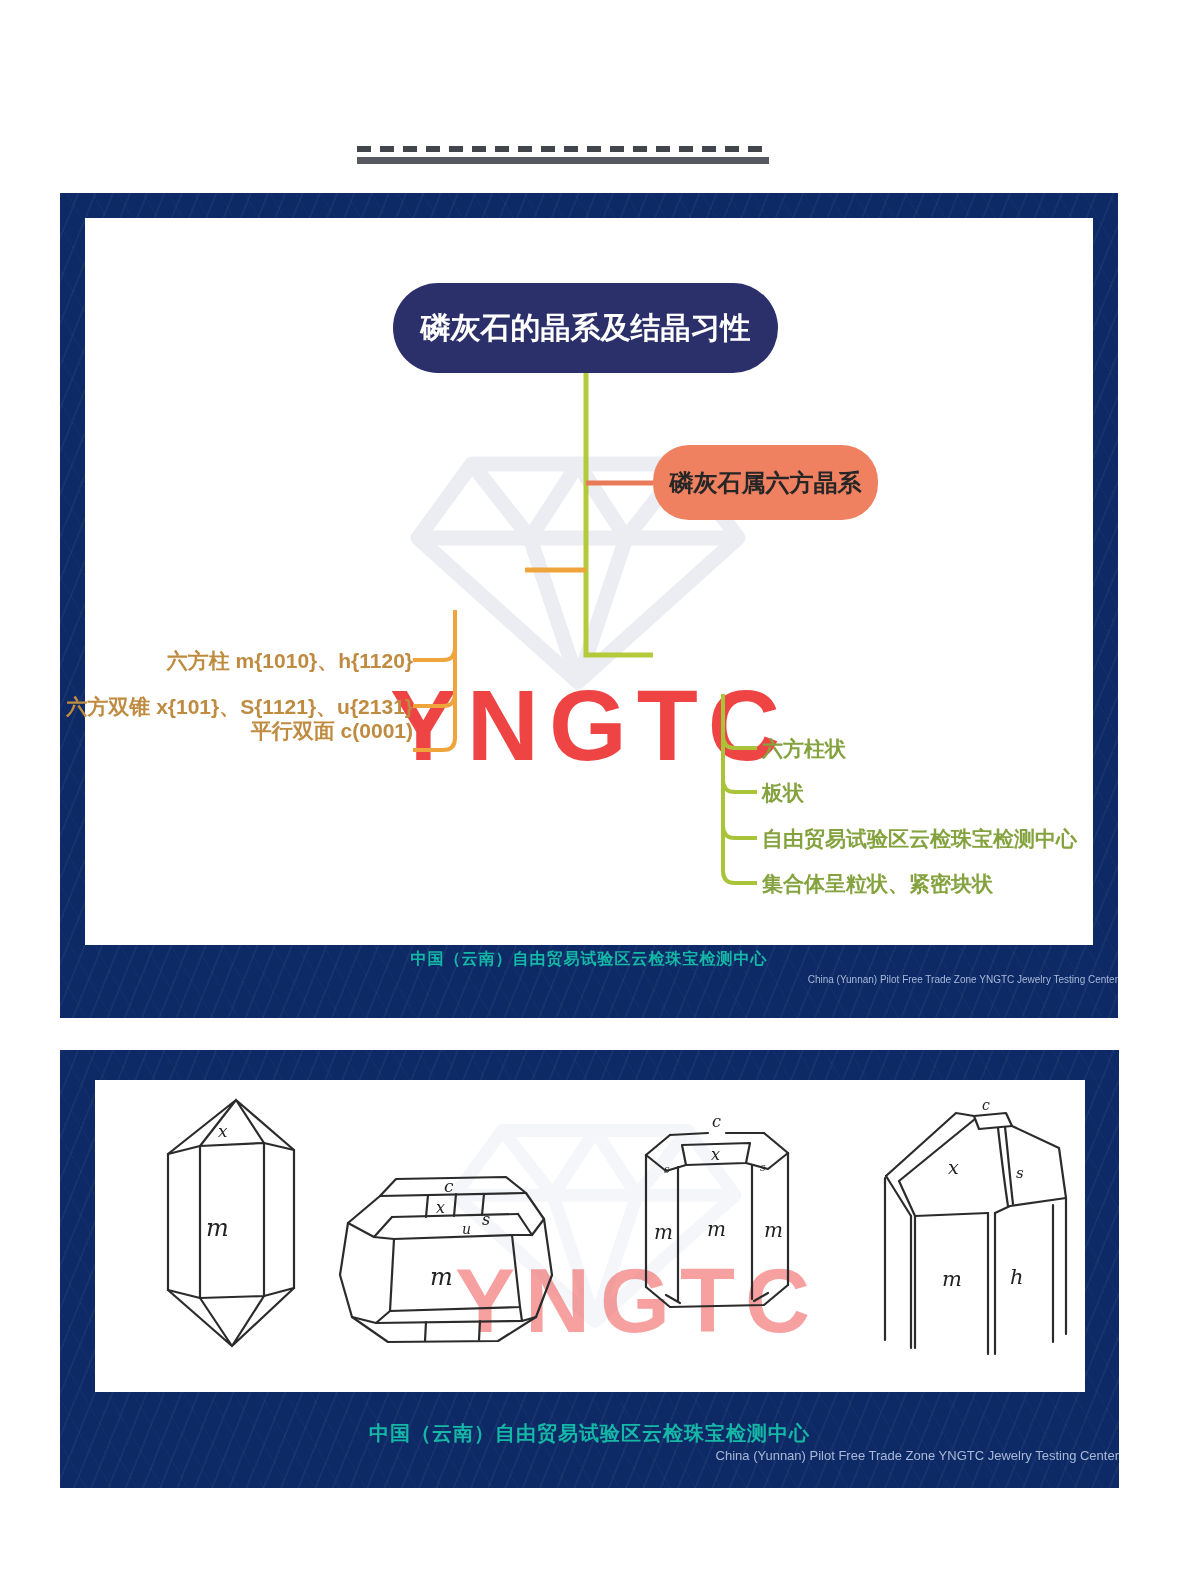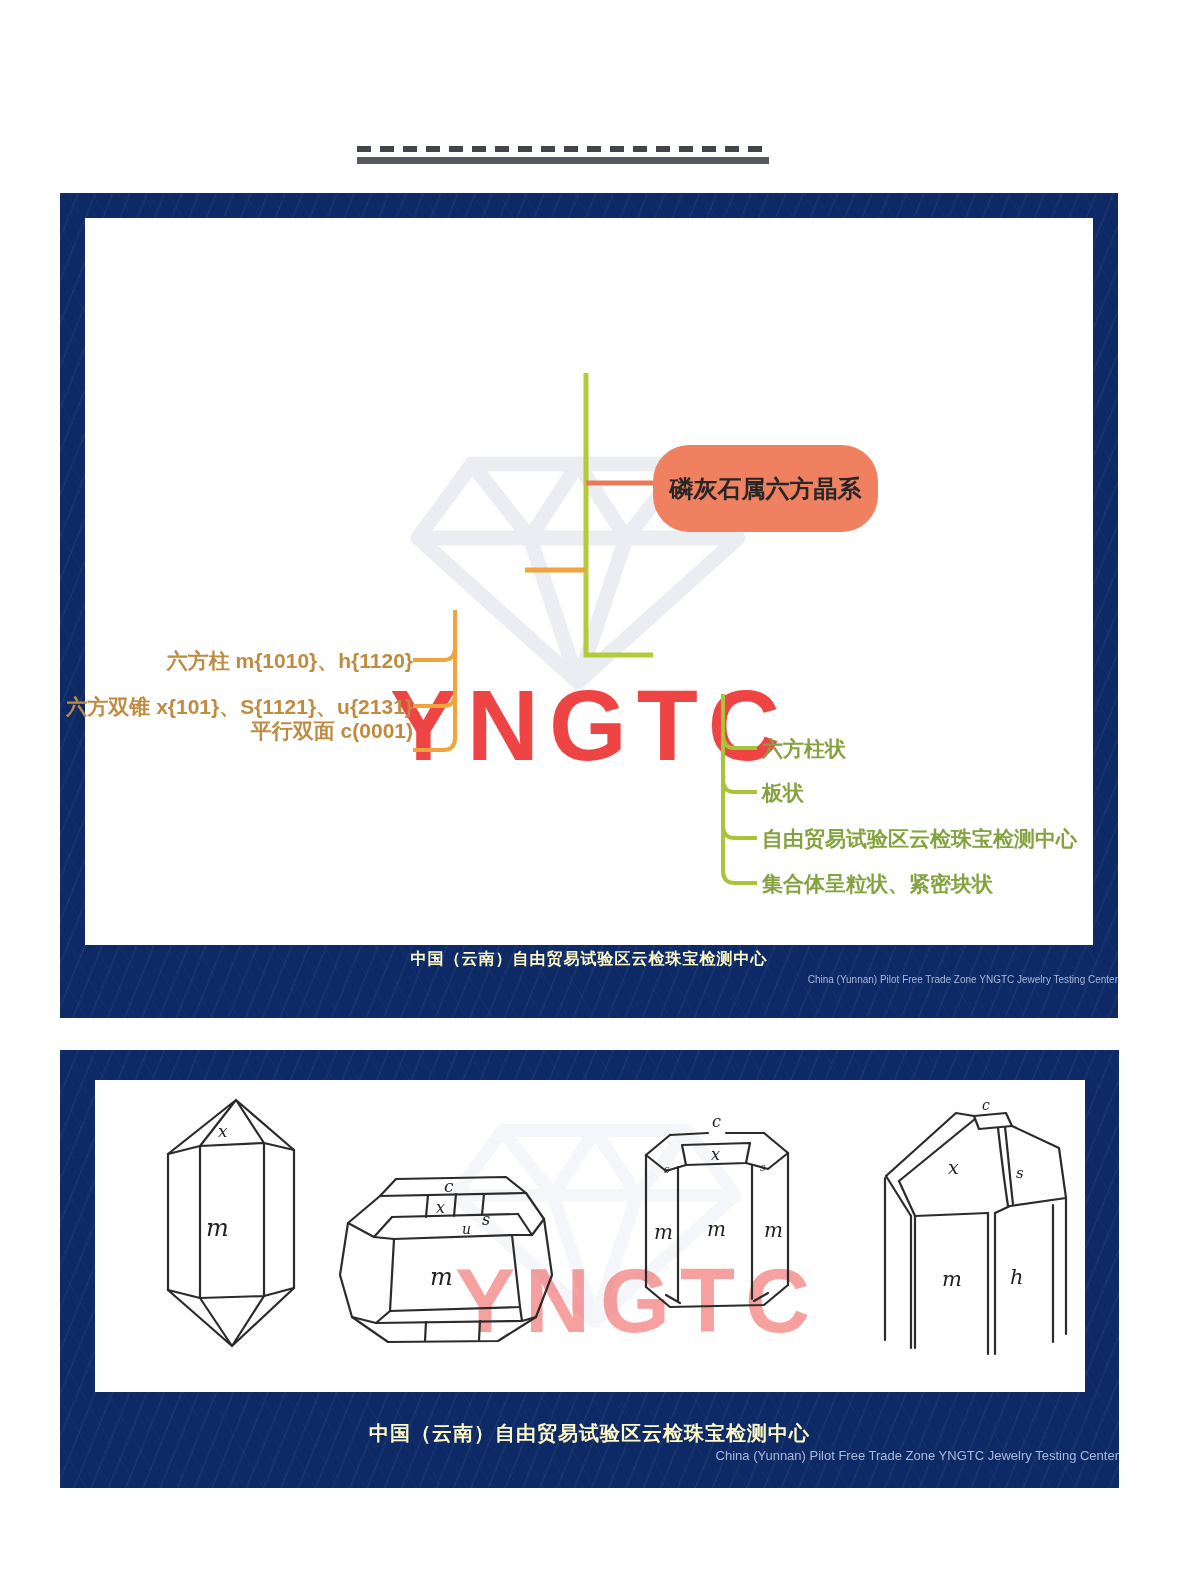--- a/index.html
+++ b/index.html
@@ -20,40 +20,40 @@
     background:
       repeating-linear-gradient(112deg,rgba(255,255,255,0.045) 0 2px,transparent 2px 16px),
       repeating-linear-gradient(60deg,rgba(255,255,255,0.025) 0 1px,transparent 1px 22px);}
   .card{position:absolute;background:#ffffff;z-index:1;}
 
   #panel1{left:60px;top:193px;width:1058px;height:825px;}
   #card1{left:25px;top:25px;width:1008px;height:727px;}
   #panel2{left:60px;top:1050px;width:1059px;height:438px;}
   #card2{left:35px;top:30px;width:990px;height:312px;}
 
-  .footer-zh{position:absolute;left:0;width:100%;text-align:center;color:#fef9c3;
+  .footer-zh{position:absolute;left:0;width:100%;text-align:center;color:#14b8a6;
     font-weight:700;z-index:2;}
   .footer-en{position:absolute;left:0;width:100%;text-align:right;color:#a9b8d8;z-index:2;}
   #panel1 .footer-zh{top:756px;font-size:16px;letter-spacing:1px;}
   #panel1 .footer-en{top:781px;font-size:10px;}
   #panel2 .footer-zh{top:370px;font-size:20px;letter-spacing:1px;}
   #panel2 .footer-en{top:398px;font-size:13px;}
 
   
   .wm{position:absolute;z-index:0;pointer-events:none;}
   .wm-text{position:absolute;z-index:0;font-weight:800;color:#ef4444;
     letter-spacing:10px;pointer-events:none;}
 
   
   .mm-lines{position:absolute;left:0;top:0;z-index:1;}
   .node{position:absolute;display:flex;align-items:center;justify-content:center;
     font-weight:700;color:#262626;z-index:2;text-align:center;}
   .node-root{left:308px;top:65px;width:385px;height:90px;background:#2b2f6a;
     border-radius:46px;color:#ffffff;font-size:30px;}
-  .node-system{left:568px;top:227px;width:225px;height:87px;background:#ef8160;
+  .node-system{left:568px;top:227px;width:225px;height:75px;background:#ef8160;
     border-radius:36px;font-size:24px;}
   .node-forms{left:300px;top:314px;width:140px;height:78px;background:#f3a53b;
     border-radius:36px;font-size:26px;}
   .node-shapes{left:568px;top:400px;width:140px;height:76px;background:#b2c836;
     border-radius:34px;font-size:26px;}
   .mm-item{position:absolute;z-index:2;font-size:21px;font-weight:600;white-space:nowrap;}
   .mm-item.orange{color:#bf8b40;right:680px;text-align:center;}
   .mm-item.green{color:#84a33e;left:677px;}
 
   
@@ -97,20 +97,21 @@
           <path d="M370 476 Q370 488 358 488 H328"></path>
         </g>
         <g fill="none" stroke="#aac43a" stroke-width="4">
           <path d="M638 476 V653 Q638 665 650 665 H672"></path>
           <path d="M638 518 Q638 530 650 530 H672"></path>
           <path d="M638 562 Q638 574 650 574 H672"></path>
           <path d="M638 608 Q638 620 650 620 H672"></path>
         </g>
       </svg>
 
+      <div class="node node-root">磷灰石的晶系及结晶习性</div>
       <div class="node node-system">磷灰石属六方晶系</div>
 
       <div class="mm-item orange" style="top:429px;">六方柱 m{1010}、h{1120}</div>
       <div class="mm-item orange" style="top:475px;">六方双锥 x{101}、S{1121}、u{2131}</div>
       <div class="mm-item orange" style="top:499px;margin-left:41px;">平行双面 c(0001)</div>
 
       <div class="mm-item green" style="top:517px;">六方柱状</div>
       <div class="mm-item green" style="top:561px;">板状</div>
       <div class="mm-item green" style="top:607px;">自由贸易试验区云检珠宝检测中心</div>
       <div class="mm-item green" style="top:652px;">集合体呈粒状、紧密块状</div>

